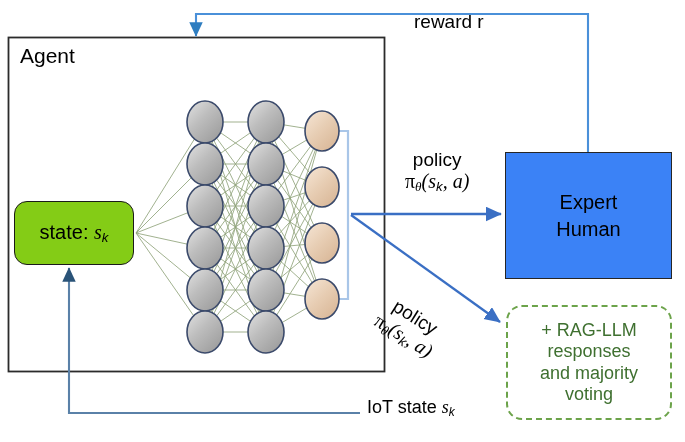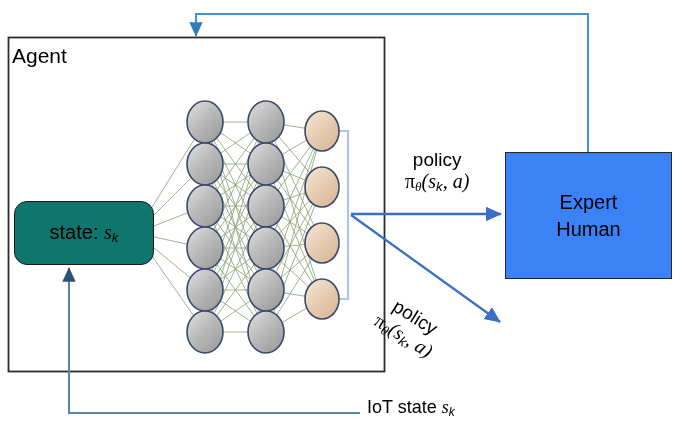--- a/index.html
+++ b/index.html
@@ -2,25 +2,25 @@
 <html><head>
 <meta charset="utf-8">
 <style>
   html,body{margin:0;padding:0;background:#ffffff;}
   body{width:685px;height:442px;font-family:"Liberation Sans","DejaVu Sans",sans-serif;color:#000;}
   #stage{position:relative;width:685px;height:442px;overflow:hidden;background:#fff;}
   svg.layer{position:absolute;left:0;top:0;width:685px;height:442px;}
 
   .lbl{position:absolute;white-space:nowrap;line-height:1.05;}
 
-  #agent-label{left:12px;top:45px;font-size:21px;}
+  #agent-label{left:20px;top:45px;font-size:21px;}
   #param-label{left:168px;top:64px;font-size:20px;}
 
-  #state-box{position:absolute;left:14px;top:201px;width:140px;height:64px;
-      border:1.6px solid #1a1a1a;border-radius:13px;background:#0f766e;
+  #state-box{position:absolute;left:14px;top:201px;width:120px;height:64px;
+      border:1.6px solid #1a1a1a;border-radius:13px;background:#84cc16;
       display:flex;align-items:center;justify-content:center;box-sizing:border-box;}
   #state-text{font-size:20px;}
 
   #expert-box{position:absolute;left:505px;top:152px;width:167px;height:127px;
       border:1.7px solid #262626;background:#3b82f6;box-sizing:border-box;
       display:flex;flex-direction:column;align-items:center;justify-content:center;}
   #expert-box .ln{font-size:20px;line-height:1.32;}
 
   #rag-box{position:absolute;left:506px;top:305px;width:166px;height:115px;
       border:2px dashed #6ca34a;border-radius:16px;background:#fff;box-sizing:border-box;
@@ -192,21 +192,28 @@
 
   <div id="state-box">
     <span id="state-text"><span>state:</span>&nbsp;<span class="mf">s</span><sub>k</sub></span>
   </div>
 
   <div id="expert-box">
     <span class="ln">Expert</span>
     <span class="ln">Human</span>
   </div>
 
-
+  <div id="rag-box">
+    <span class="ln">+ RAG-LLM</span>
+    <span class="ln">responses</span>
+    <span class="ln">and majority</span>
+    <span class="ln">voting</span>
+  </div>
+
+  <div class="lbl" id="reward-label">reward r</div>
 
   <div class="lbl" id="iot-label"><span>IoT state</span>&nbsp;<span class="mf">s</span><sub>k</sub></div>
 
   <div class="lbl" id="policy1">
     <span class="w">policy</span>
     <span class="f"><span class="mr">π</span><sub class="mf">θ</sub><span class="mf">(s</span><sub>k</sub><span class="mf">, a)</span></span>
   </div>
 
   <div class="lbl" id="policy2">
     <span class="w">policy</span>

